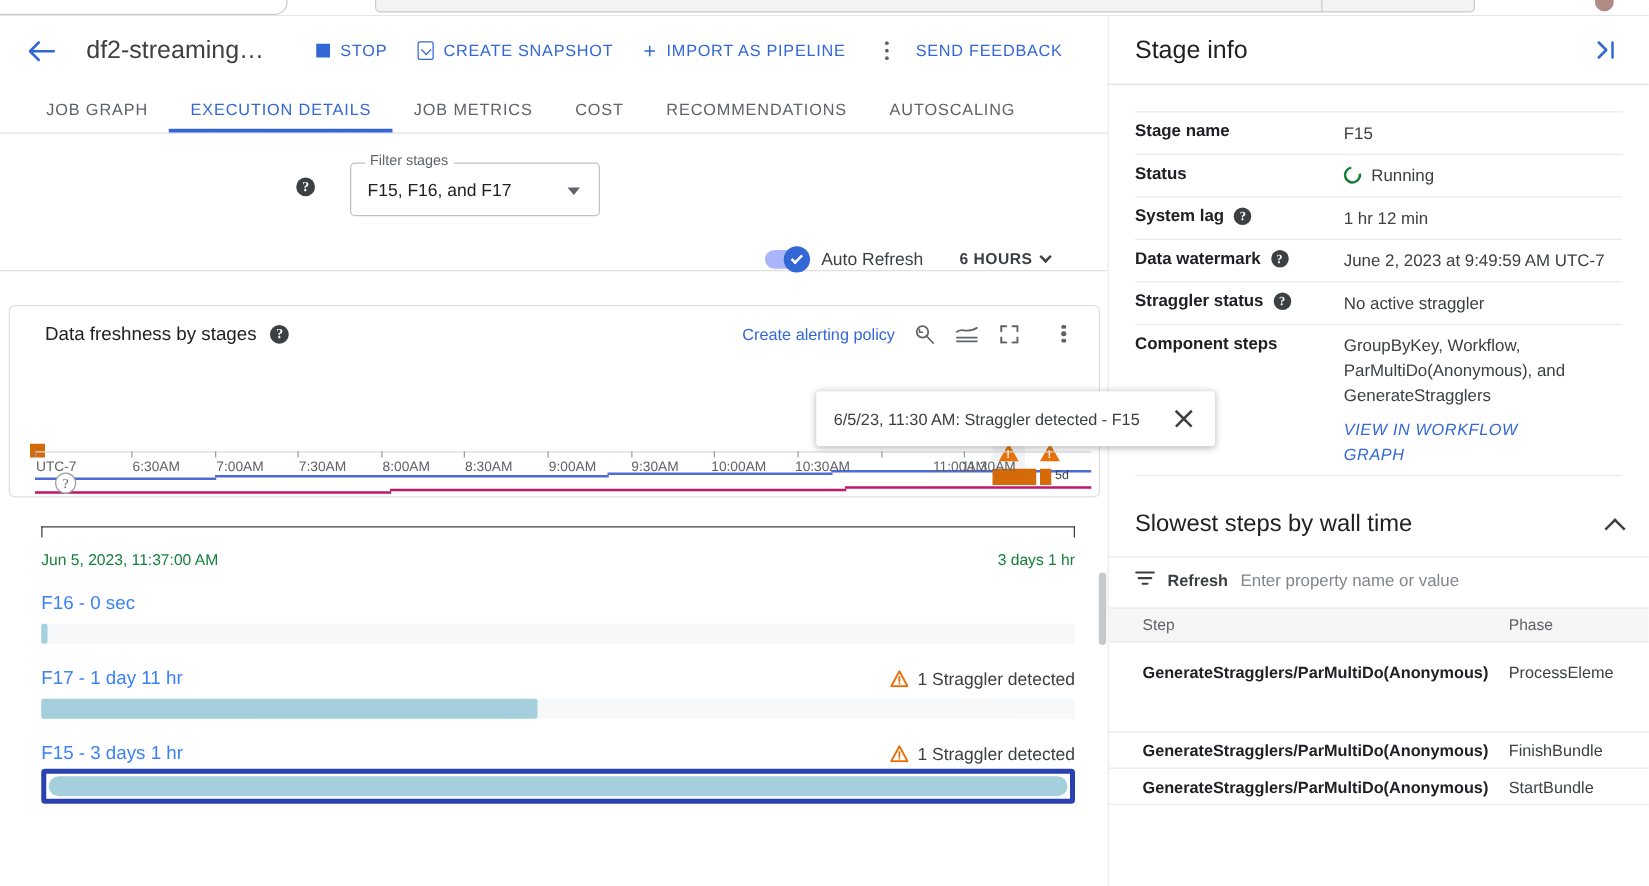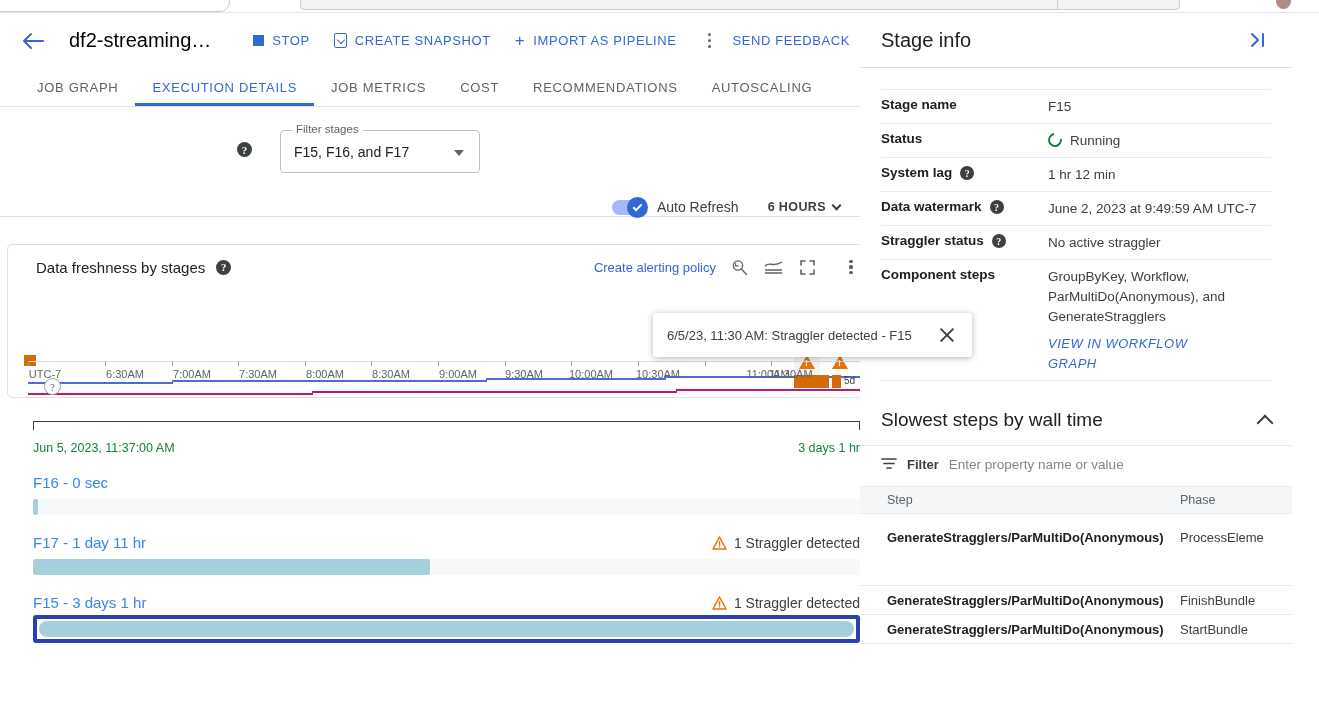--- a/index.html
+++ b/index.html
@@ -17,27 +17,27 @@
                   border:1px solid #c9ccd0; border-radius:0 0 10px 10px; background:#fff; }
   .chrome-omni { position:absolute; left:300px; top:-16px; width:880px; height:26px;
                  border:1px solid #c9ccd0; border-radius:0 0 4px 4px; background:#f1f3f4; }
   .chrome-omni-div { position:absolute; left:1057px; top:-16px; width:1px; height:26px; background:#c9ccd0; }
   .chrome-avatar { position:absolute; left:1276px; top:-6px; width:15px; height:15px;
                    border-radius:50%; background:#b08b84; }
   .chrome-baseline { position:absolute; left:0; top:12px; width:1319px; height:1px; background:#e3e5e8; }
 
   
   .left-pane { position:absolute; left:0; top:13px; width:886px; height:696px; background:#fff; overflow:hidden; }
-  .right-pane { position:absolute; left:860px; top:13px; width:432px; height:696px; background:#fff; }
+  .right-pane { position:absolute; left:887px; top:13px; width:432px; height:696px; background:#fff; }
   .v-split { position:absolute; left:886px; top:13px; width:1px; height:696px; background:#e0e0e0; }
 
   
   .topbar { position:relative; height:55px; display:flex; align-items:center; padding-left:20px; }
   .back-arrow { width:26px; height:26px; cursor:pointer; display:flex; align-items:center; justify-content:center; }
-  .job-title { font-size:20px; color:#000000; margin-left:23px; letter-spacing:0; white-space:nowrap; }
+  .job-title { font-size:20px; color:#404040; margin-left:23px; letter-spacing:0; white-space:nowrap; }
   .hdr-actions { display:flex; align-items:center; margin-left:30px; gap:0; }
   .hdr-btn { display:flex; align-items:center; gap:8px; color:#3367d6; font-size:13px;
              font-weight:500; letter-spacing:.6px; padding:8px 12px; cursor:pointer; white-space:nowrap; }
   .sq-icon { width:11px; height:11px; background:#3367d6; display:inline-block; }
   .plus-icon { font-size:17px; line-height:10px; color:#3367d6; font-weight:400; }
   .snap-icon { width:13px; height:15px; border:1.6px solid #3367d6; border-radius:2px;
                position:relative; display:inline-block; }
   .snap-icon:after { content:""; position:absolute; left:3px; top:2.5px; width:5px; height:5px;
                      border-left:1.6px solid #3367d6; border-bottom:1.6px solid #3367d6;
                      transform:rotate(-45deg); }
@@ -428,21 +428,21 @@
     <span class="steps-title">Slowest steps by wall time</span>
     <span class="chev-up"></span>
   </div>
 
   <div class="filter-bar">
     <span>
       <svg width="16" height="13" viewBox="0 0 16 13">
           <path d="M1 2 H15 M3 6.5 H13 M6 11 H10" stroke="#3c4043" stroke-width="1.7" stroke-linecap="round"></path>
         </svg>
     </span>
-    <span class="filter-label">Filter</span>
+    <span class="filter-label">Refresh</span>
     <span class="filter-ph">Enter property name or value</span>
   </div>
 
   <div class="tbl">
     <div class="tbl-head">
       <div class="col-step">Step</div>
       <div class="col-phase">Phase</div>
     </div>
     <div class="tbl-row" style="height:72px; padding-top:16px;">
       <div class="col-step">GenerateStragglers/ParMultiDo(Anonymous)</div>

